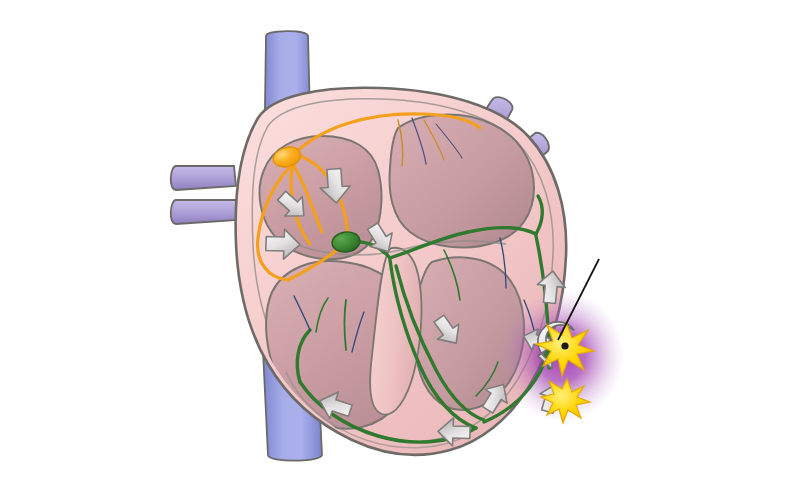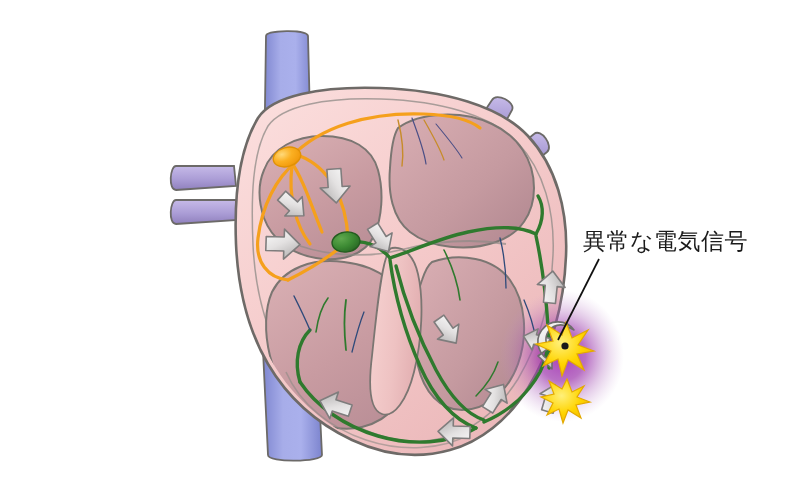--- a/index.html
+++ b/index.html
@@ -281,15 +281,14 @@
       <path d="M567,379 L572,392 L584,386 L577,397 L590,402 L576,405
                L581,418 L568,410 L563,423 L559,409 L547,415 L553,403
                L541,397 L554,394 L549,381 L562,389 Z" fill="url(#gradStar)" stroke="#e3a900" stroke-width="1.2"></path>
     </g>
 
     <g>
       <path d="M599,259 L558,340" stroke="#111111" stroke-width="1.7" fill="none"></path>
     </g>
   </svg>
 
-  <div class="callout-text">異常な電気信号</div>
 
 </div>
 
 </body></html>

